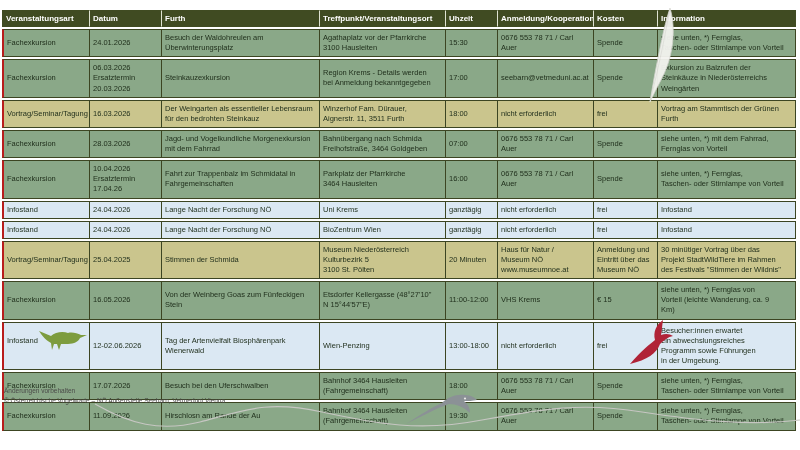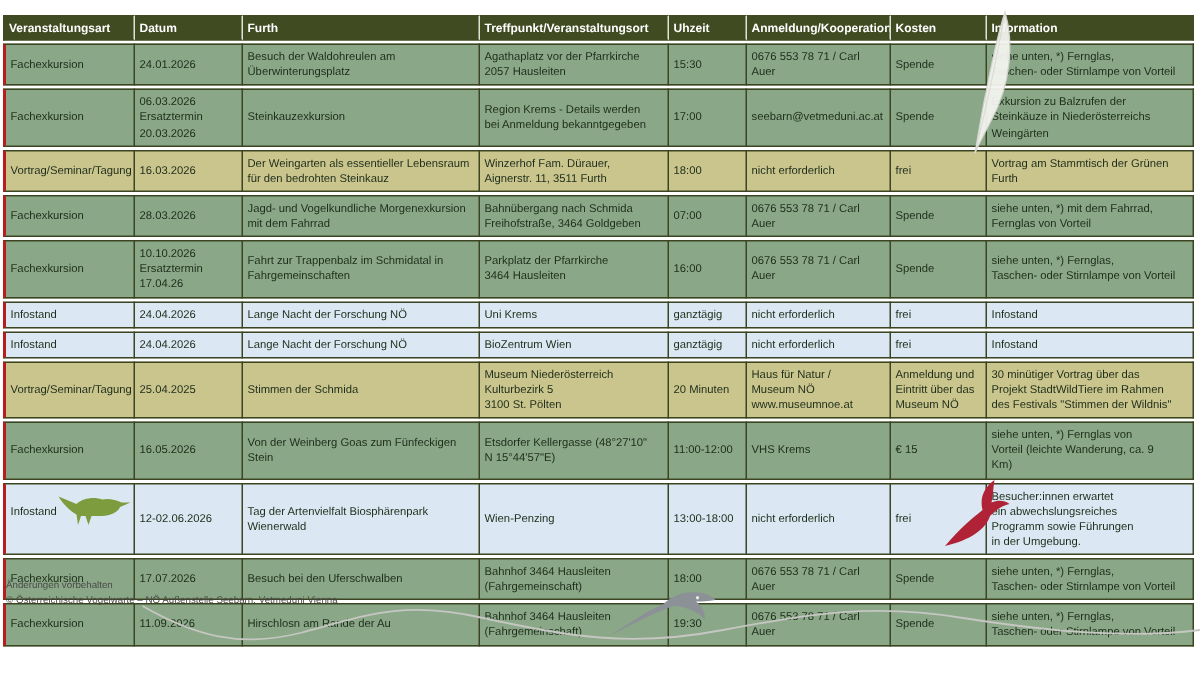--- a/index.html
+++ b/index.html
@@ -69,21 +69,21 @@
           <th>Information</th>
         </tr>
     </thead>
     <tbody>
         <tr class="row-green">
           <td><span class="cell-inner">Fachexkursion</span></td>
           <td><span class="cell-inner">24.01.2026</span></td>
           <td><span class="cell-inner">Besuch der Waldohreulen am
 Überwinterungsplatz</span></td>
           <td><span class="cell-inner">Agathaplatz vor der Pfarrkirche
-2057 Hausleiten</span></td>
+3100 Hausleiten</span></td>
           <td><span class="cell-inner">15:30</span></td>
           <td><span class="cell-inner">0676 553 78 71 / Carl
 Auer</span></td>
           <td><span class="cell-inner">Spende</span></td>
           <td><span class="cell-inner">siehe unten, *) Fernglas,
 Taschen- oder Stirnlampe von Vorteil</span></td>
         </tr>
         <tr class="row-green">
           <td><span class="cell-inner">Fachexkursion</span></td>
           <td><span class="cell-inner">06.03.2026
@@ -121,21 +121,21 @@
 Freihofstraße, 3464 Goldgeben</span></td>
           <td><span class="cell-inner">07:00</span></td>
           <td><span class="cell-inner">0676 553 78 71 / Carl
 Auer</span></td>
           <td><span class="cell-inner">Spende</span></td>
           <td><span class="cell-inner">siehe unten, *) mit dem Fahrrad,
 Fernglas von Vorteil</span></td>
         </tr>
         <tr class="row-green">
           <td><span class="cell-inner">Fachexkursion</span></td>
-          <td><span class="cell-inner">10.10.2026
+          <td><span class="cell-inner">10.04.2026
 Ersatztermin
 17.04.26</span></td>
           <td><span class="cell-inner">Fahrt zur Trappenbalz im Schmidatal in
 Fahrgemeinschaften</span></td>
           <td><span class="cell-inner">Parkplatz der Pfarrkirche
 3464 Hausleiten</span></td>
           <td><span class="cell-inner">16:00</span></td>
           <td><span class="cell-inner">0676 553 78 71 / Carl
 Auer</span></td>
           <td><span class="cell-inner">Spende</span></td>

